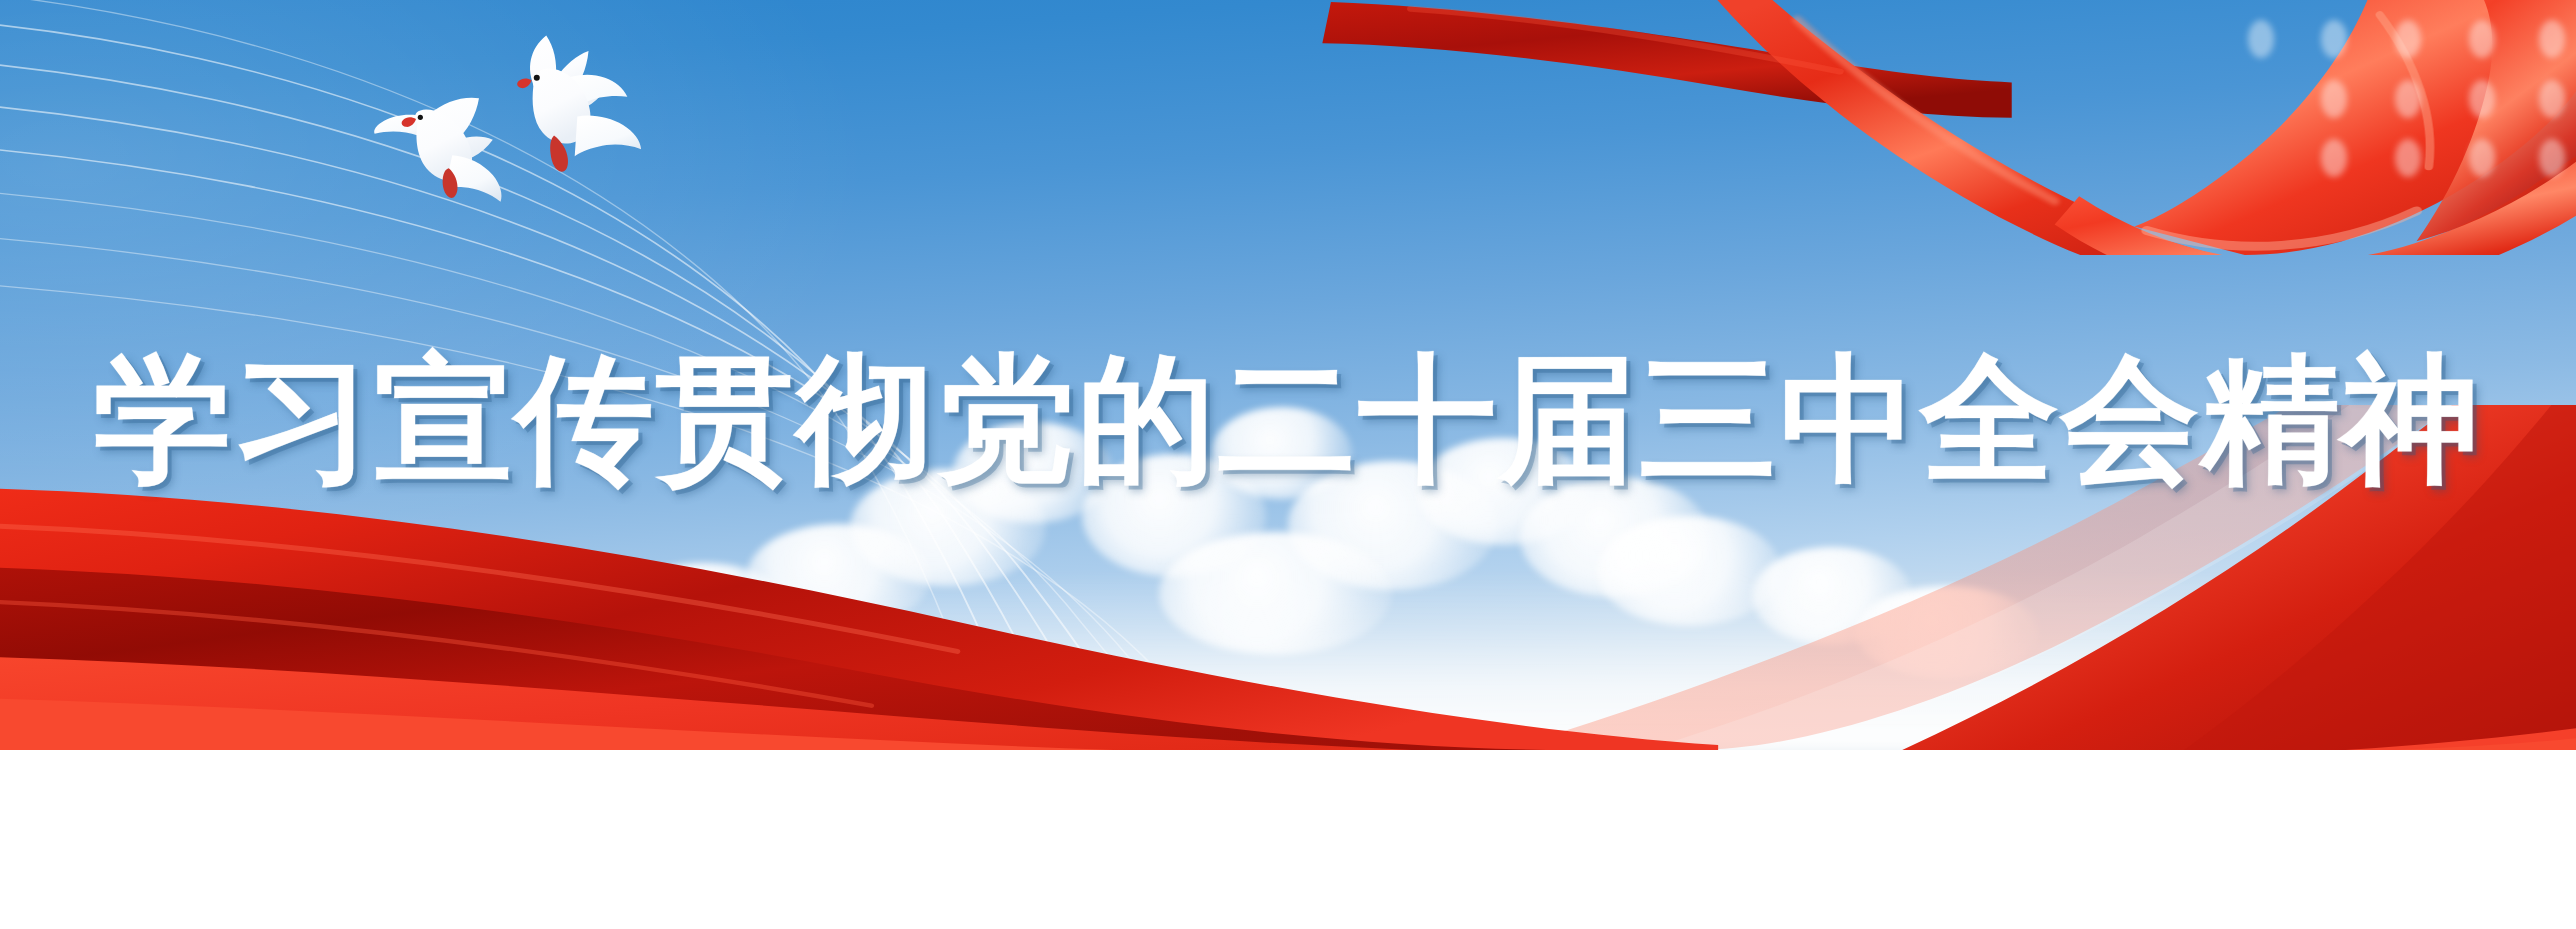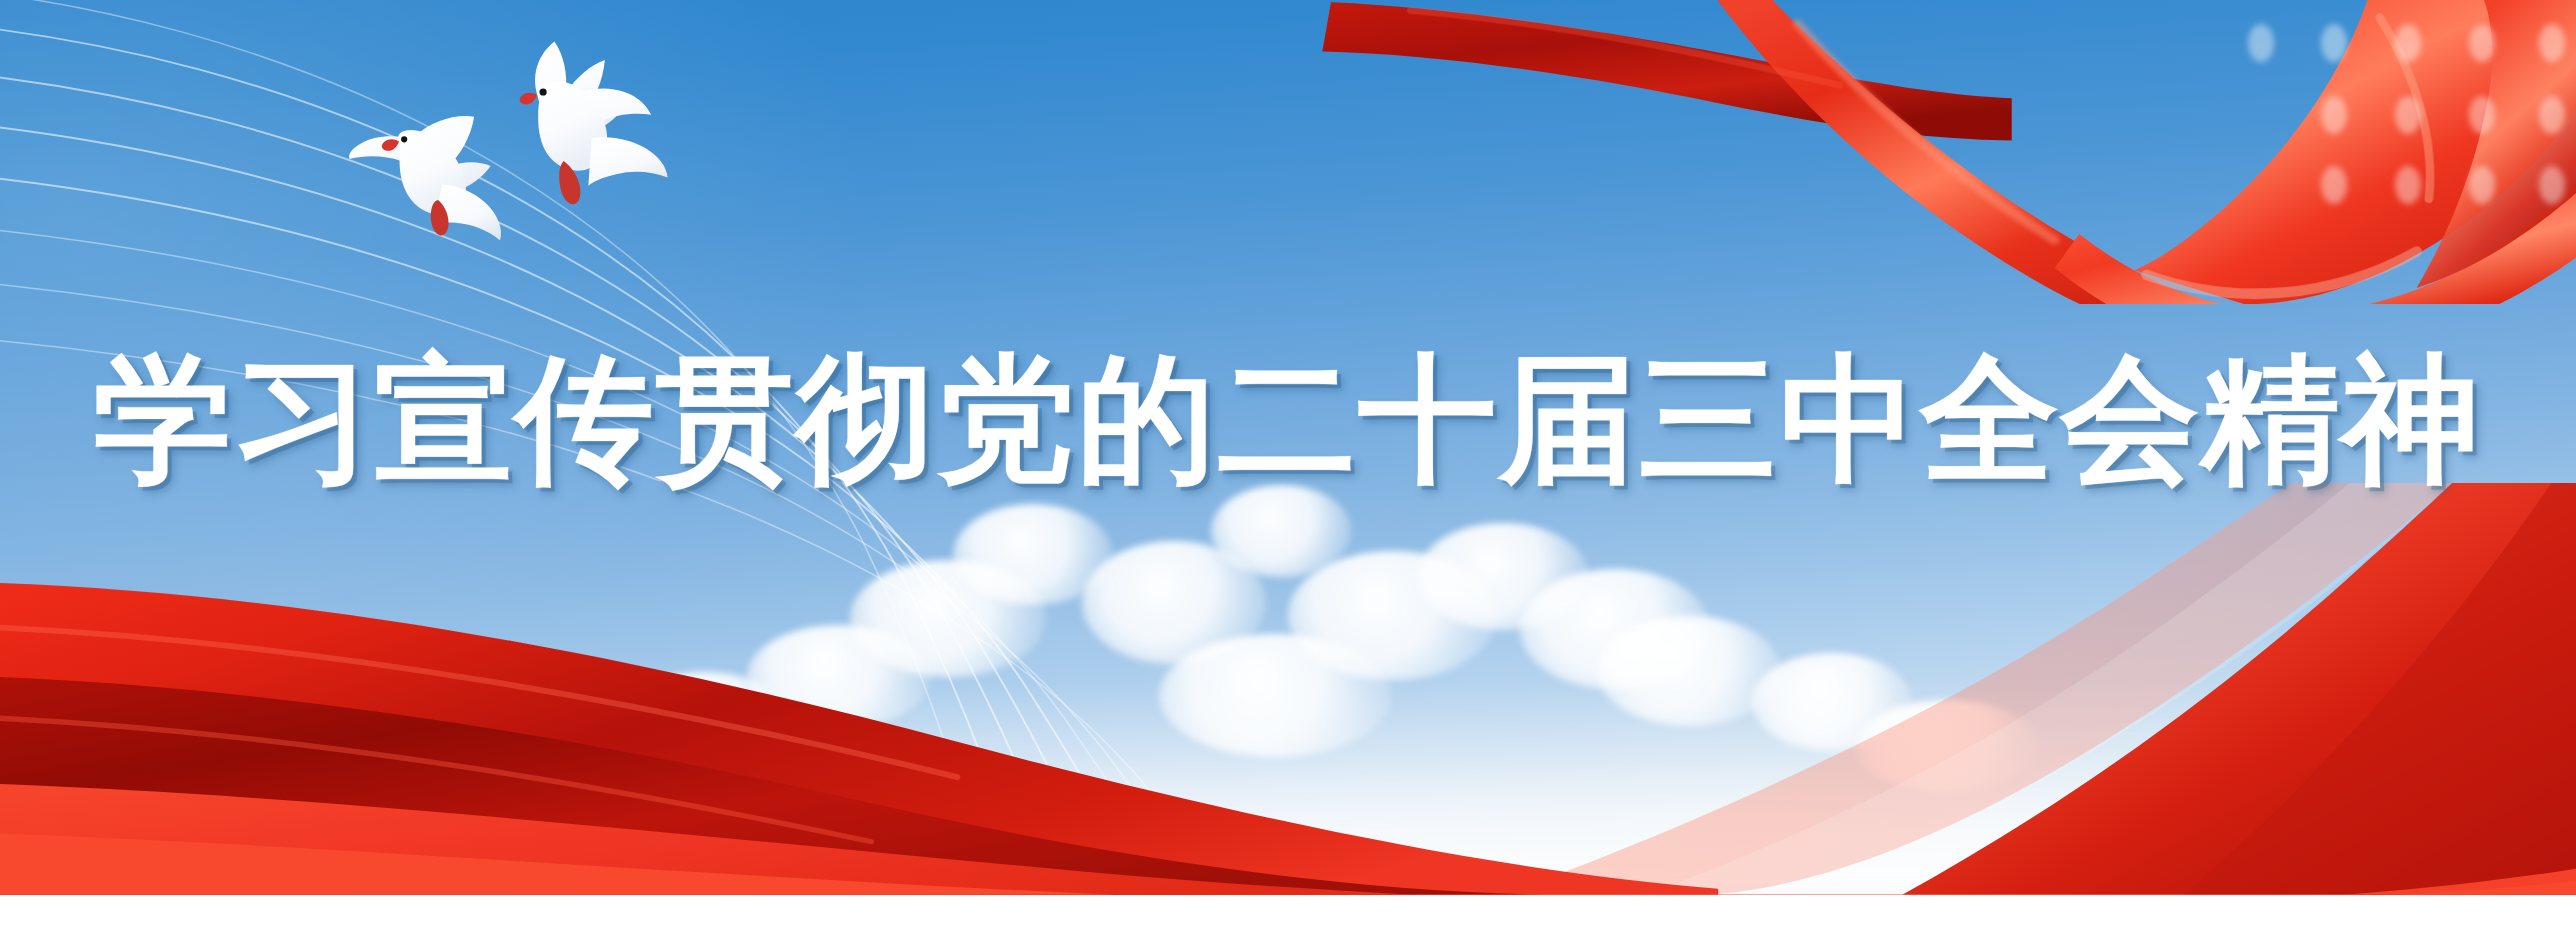--- a/index.html
+++ b/index.html
@@ -1,20 +1,20 @@
 <!DOCTYPE html>
 <html style="font-size:9.8px"><head>
 <meta charset="utf-8">
 <style>
   html,body{margin:0;padding:0;background:#fff;}
   body{font-family:"Liberation Serif",serif;}
 
   #banner{
     position:relative;
-    width:2576px;height:895px;
+    width:2576px;height:750px;
     overflow:hidden;
     background:#2a84cc;
   }
 
   
   .sky{
     position:absolute;inset:0;
     background:
       linear-gradient(176deg,
         #2b84cd 0%,

